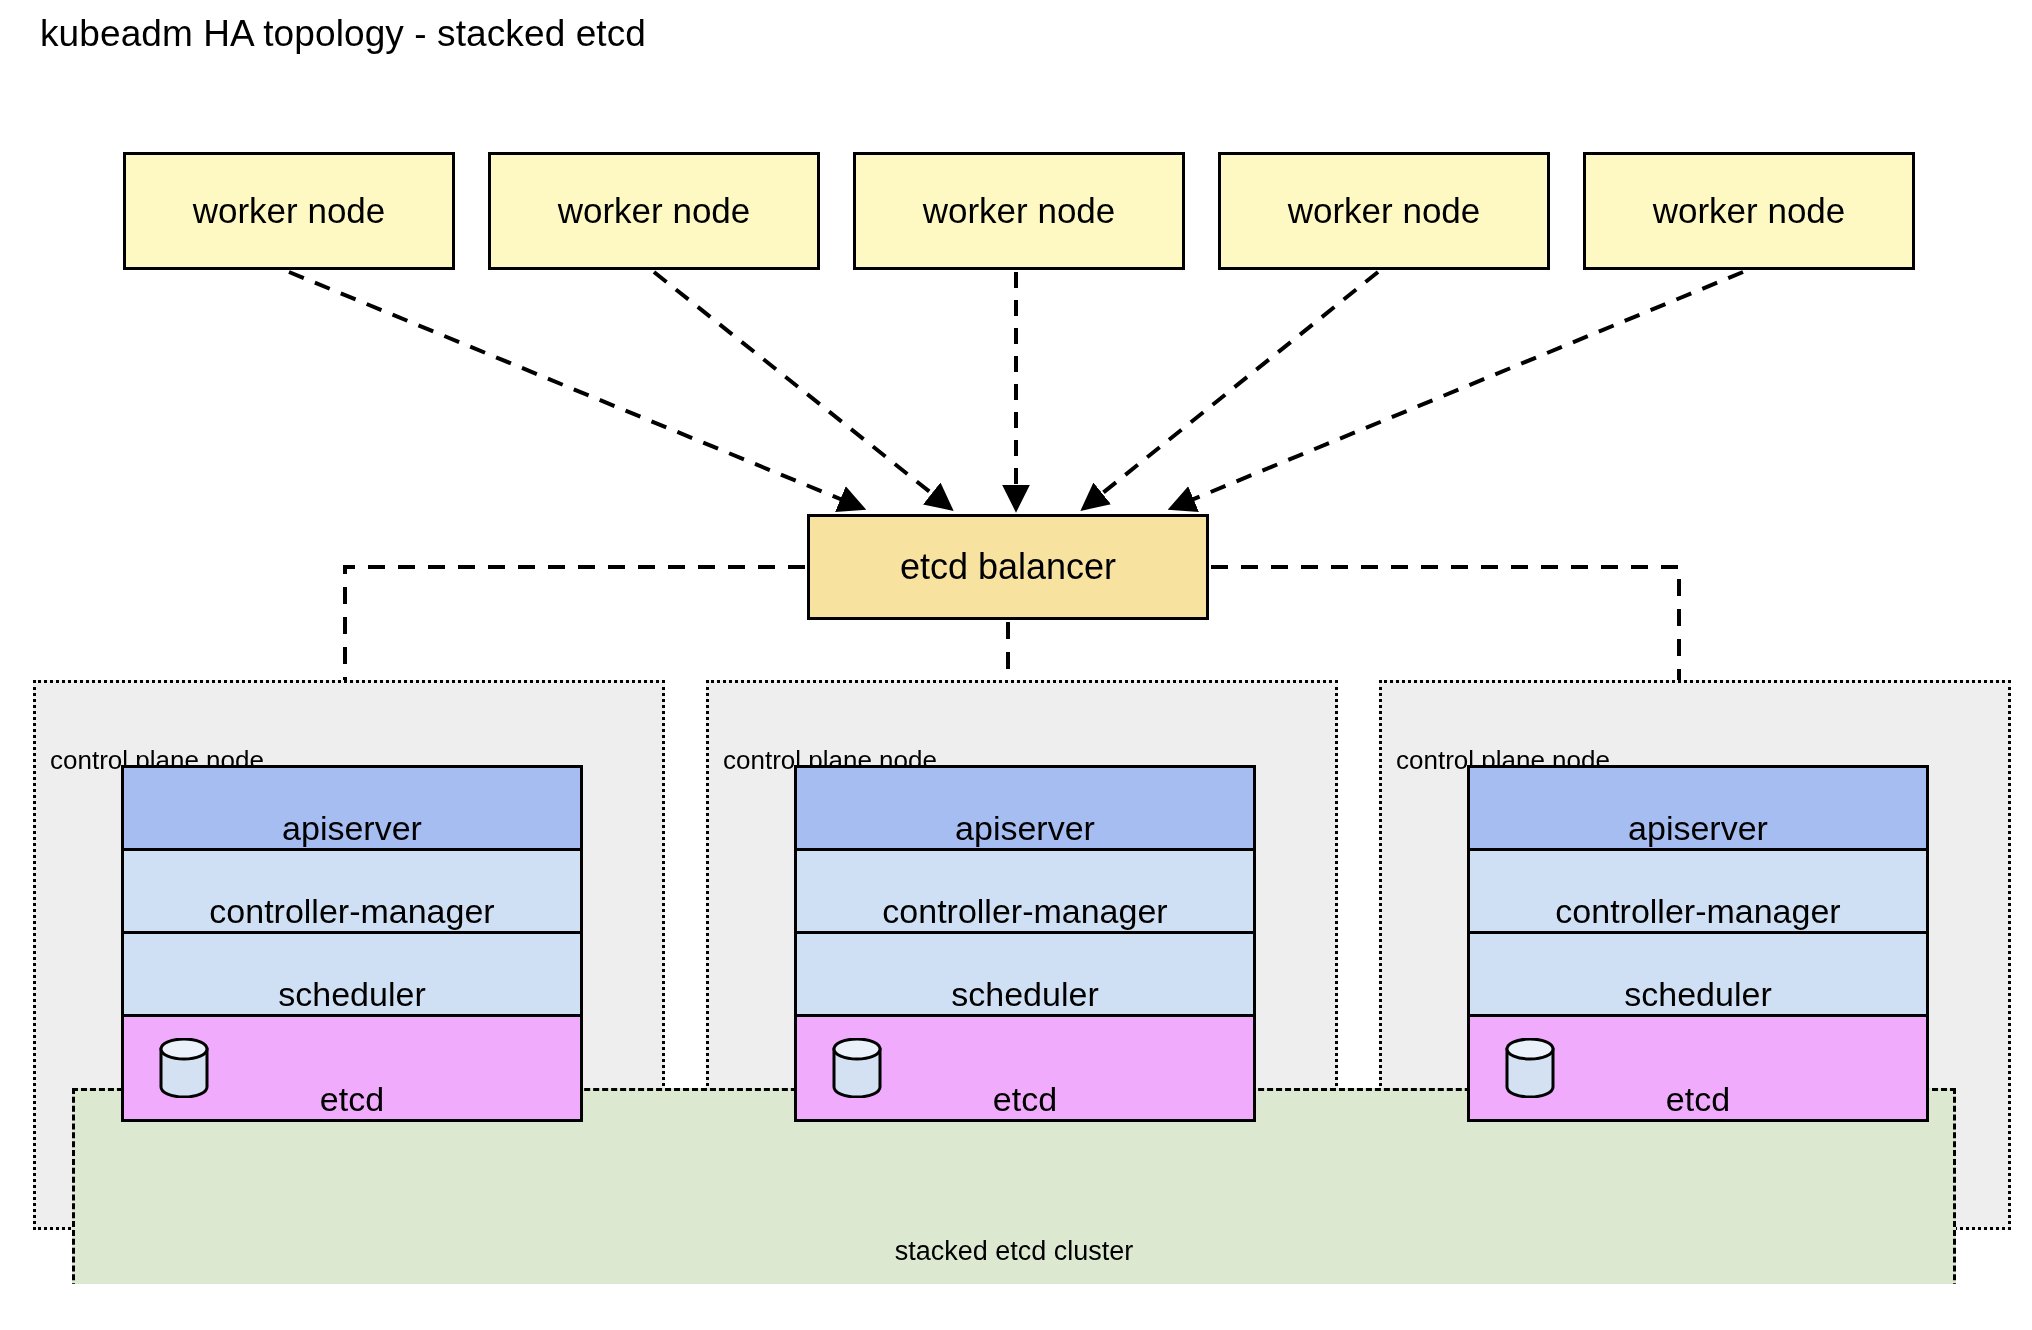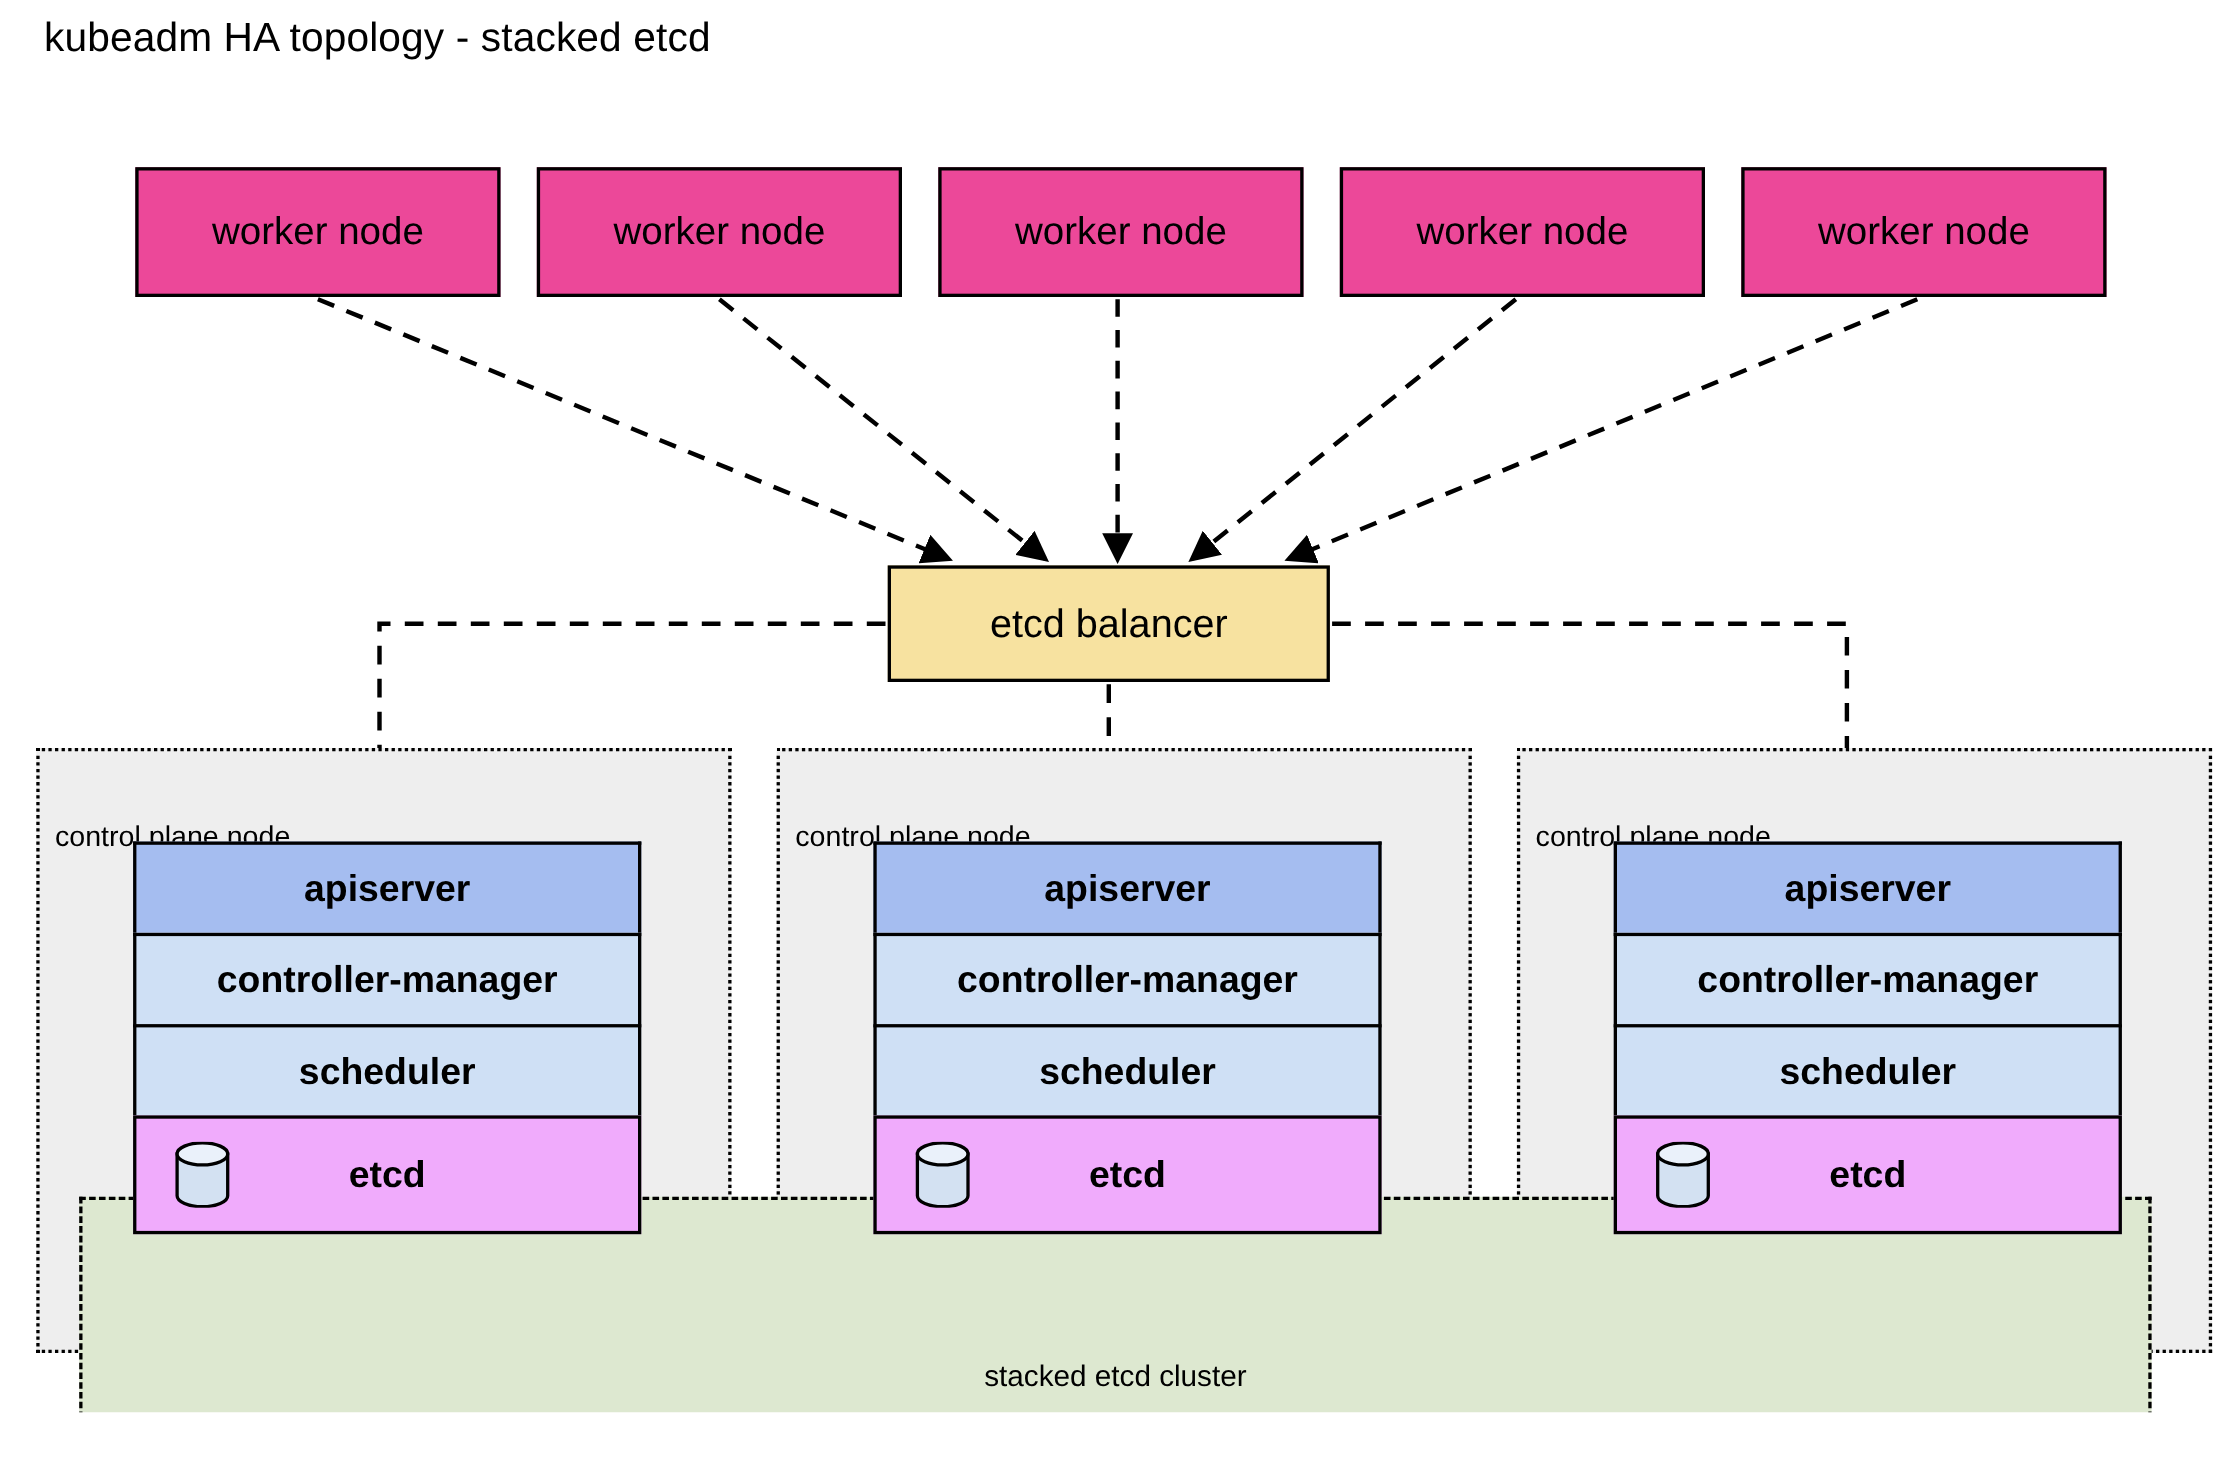--- a/index.html
+++ b/index.html
@@ -35,21 +35,21 @@
     white-space: nowrap;
     color: #000;
   }
 
   
   .worker {
     position: absolute;
     top: 152px;
     width: 332px;
     height: 118px;
-    background: #ec4899;
+    background: #fef9c3;
     border: 3px solid #000000;
     box-sizing: border-box;
     display: flex;
     align-items: center;
     justify-content: center;
     font-size: 35px;
   }
 
   
   .loadbalancer {
@@ -112,25 +112,24 @@
     position: absolute;
     top: 765px;
     width: 462px;
   }
   .comp {
     box-sizing: border-box;
     border: 3px solid #000000;
     border-bottom-width: 0;
     height: 83px;
     display: flex;
-    align-items: center;
+    align-items: flex-end;
     justify-content: center;
     font-size: 34px;
     white-space: nowrap;
-    font-weight: bold;
   }
   .comp.apiserver   { background: #a5bdf0; }
   .comp.ctrl        { background: #cfe0f5; }
   .comp.sched       { background: #cfe0f5; }
   .comp.etcd        { background: #f0abfc; border-bottom-width: 3px; height: 108px; position: relative; }
 
   .db-icon {
     position: absolute;
     left: 34px;
     top: 50%;

